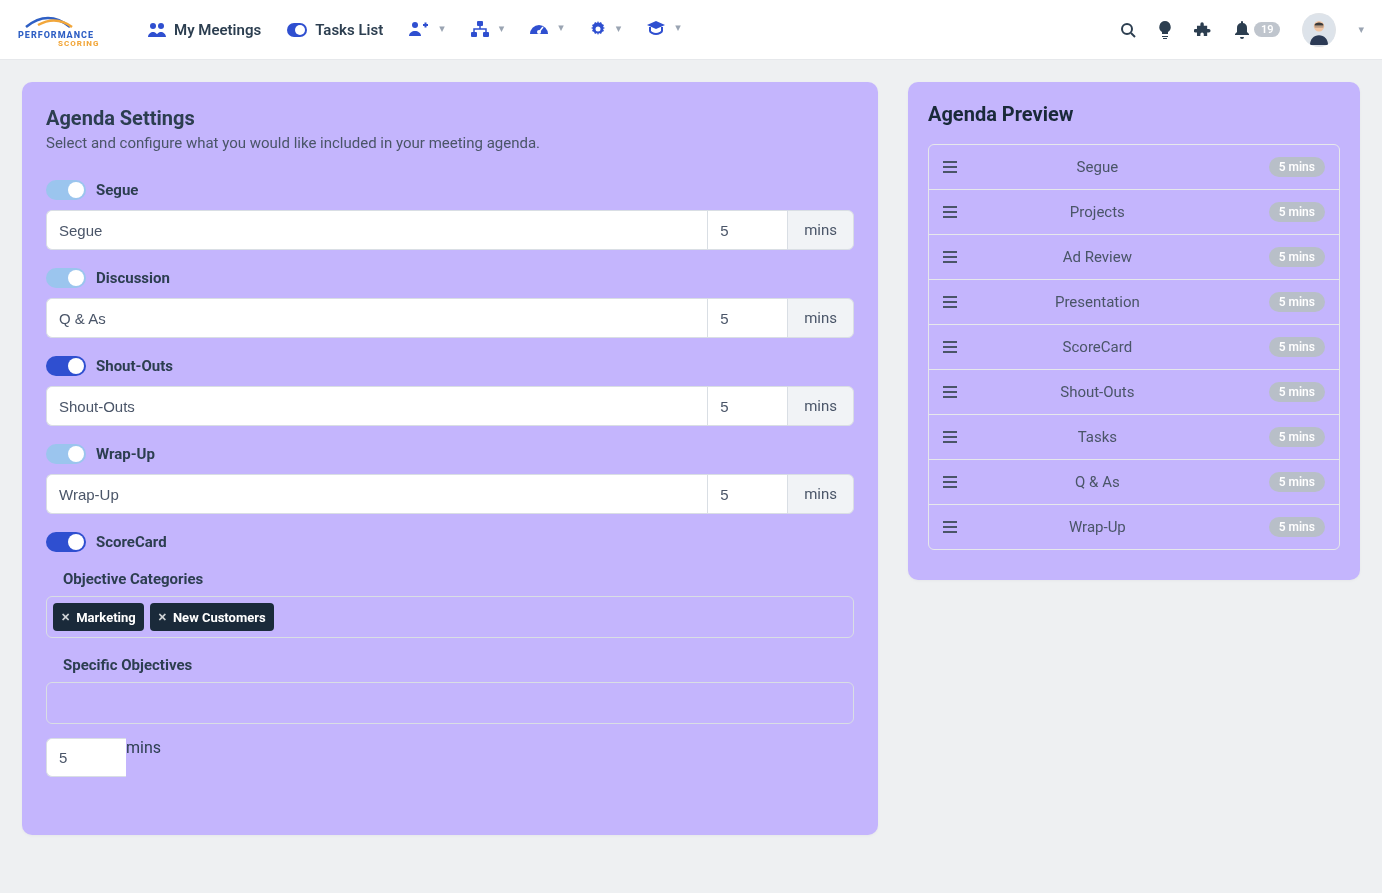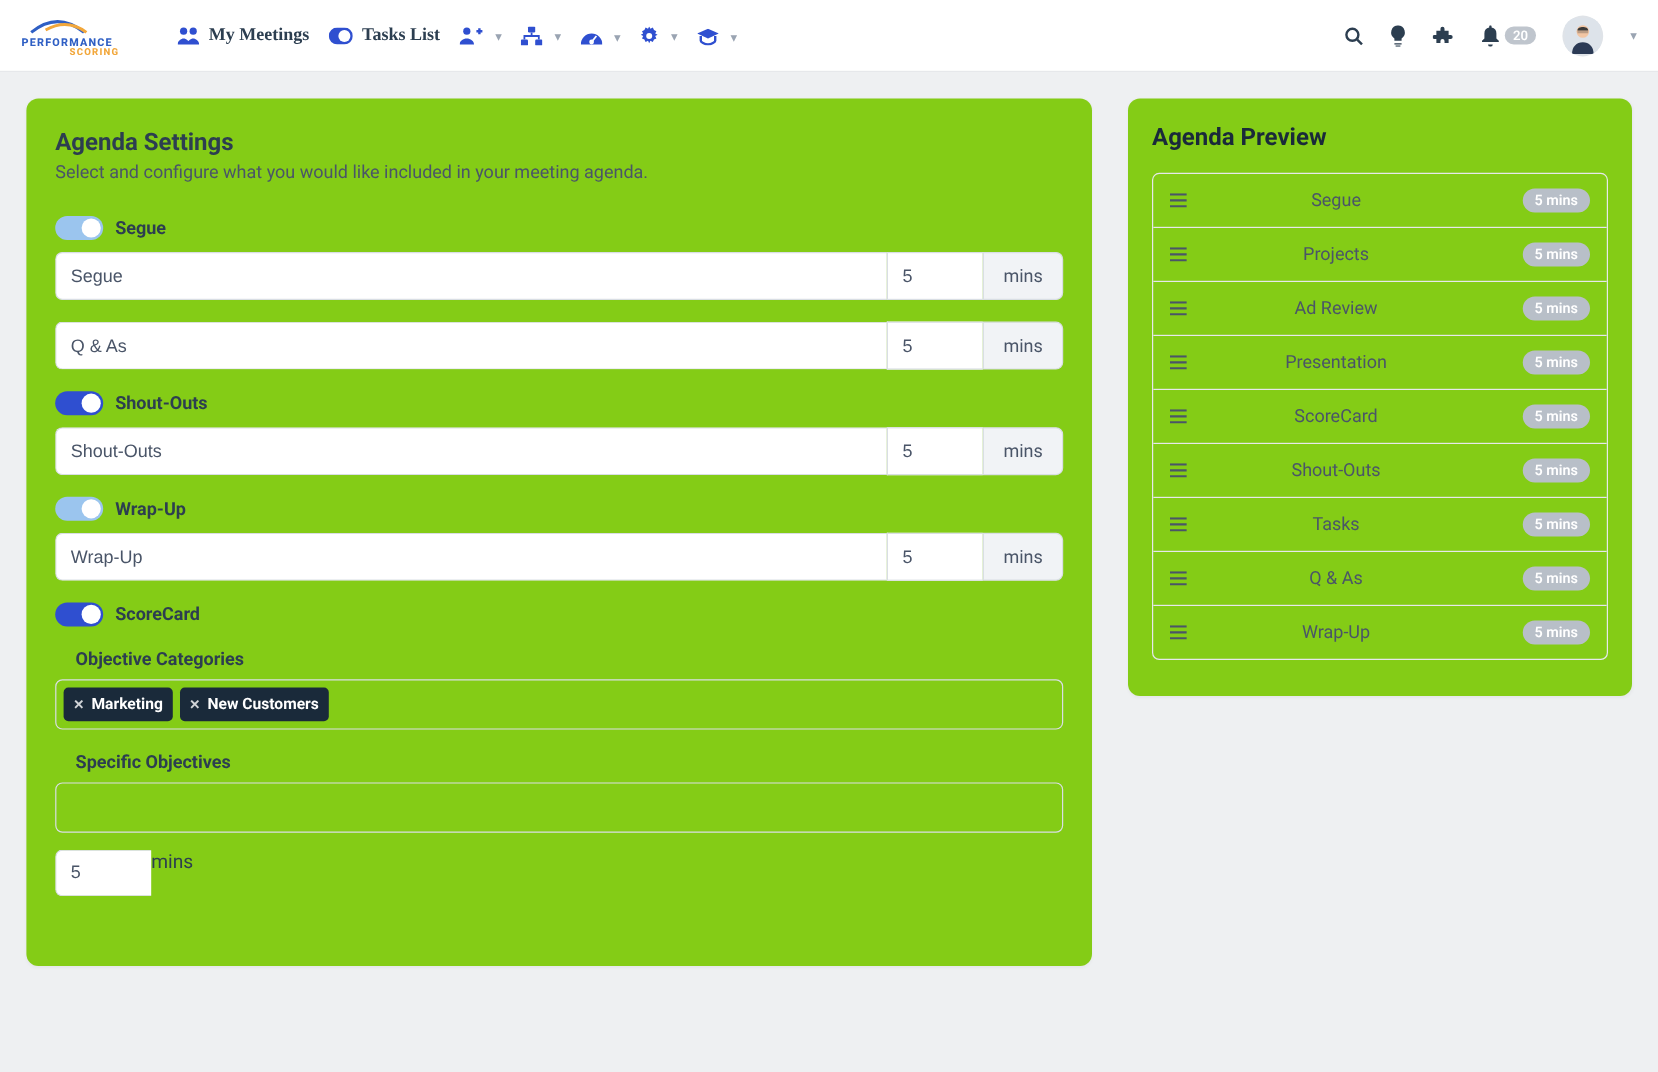--- a/index.html
+++ b/index.html
@@ -13,36 +13,36 @@
   .topbar {
     background: #fff;
     height: 60px;
     border-bottom: 1px solid #e6e8eb;
     display: flex;
     align-items: center;
     padding: 12px 18px;
   }
   .logo { display: flex; flex-direction: column; line-height: 1; font-weight: 800; letter-spacing: .5px; font-size: 10px; margin-right: 30px; }
   .logo svg { display:block; }
-  .nav { display: flex; align-items: flex-end; gap: 16px; font-family: Liberation Serif, serif; }
+  .nav { display: flex; align-items: flex-start; gap: 26px; }
   .nav-item { display: flex; align-items: center; gap: 8px; color: #2c3e50; font-weight: 600; font-size: 15px; cursor: pointer; }
   .nav-icon { color: #2f4fd0; font-size: 16px; }
   .nav-drop { display: flex; align-items: center; gap: 10px; cursor: pointer; }
   .chev { color: #9aa4b2; font-size: 11px; }
   .spacer { flex: 1; }
   .right-icons { display: flex; align-items: center; gap: 22px; color: #2c3e50; }
   .right-icons .notif { position: relative; display:flex; align-items:center; }
   .badge-count { background:#bfc5cd; color:#fff; border-radius:10px; font-size:11px; padding:1px 7px; margin-left:4px; font-weight:600;}
   .avatar { width:34px; height:34px; border-radius:50%; background:#dfe3e8; display:flex; align-items:center; justify-content:center; overflow:hidden; }
   .avatar svg { width:30px; height:30px; }
   
   .page { display:flex; gap:30px; padding: 22px; }
-  .card { background:#84cc16; border-radius:10px; box-shadow:0 1px 3px rgba(0,0,0,.04); }
+  .card { background:#c4b5fd; border-radius:10px; box-shadow:0 1px 3px rgba(0,0,0,.04); }
   .main-card { flex:1; padding:24px 24px 40px; max-width:900px; }
-  .side-card { width:420px; padding:20px 20px 30px; align-self:flex-start; }
+  .side-card { width:452px; padding:20px 20px 30px; align-self:flex-start; }
   h2.title { margin:0 0 4px; font-size:20px; font-weight:700; color:#2c3e50;}
   p.subtitle { margin:0 0 28px; color:#4a5568; font-size:15px; }
   .section { margin-bottom:18px; }
   .section-head { display:flex; align-items:center; gap:10px; margin-bottom:10px; }
   .section-label { font-weight:700; color:#2c3e50; font-size:15px; }
   
   .toggle { width:40px; height:20px; border-radius:20px; position:relative; cursor:pointer; }
   .toggle .knob { width:16px; height:16px; background:#fff; border-radius:50%; position:absolute; top:2px; transition:.2s; }
   .toggle.on-light { background:#9bc5ee; }
   .toggle.on-light .knob { right:2px; }
@@ -170,21 +170,21 @@
     </span>
     <span class="ico">
       <svg width="18" height="18" viewBox="0 0 18 18" fill="#2c3e50">
           <path d="M2 4h4V2a2 2 0 1 1 4 0v2h4v4h2a2 2 0 1 1 0 4h-2v4h-4v-2a2 2 0 1 0-4 0v2H2v-4H0a2 2 0 1 1 0-4h2z" transform="scale(.85) translate(1.5 1.5)"></path>
         </svg>
     </span>
     <span class="notif">
       <svg width="16" height="18" viewBox="0 0 16 18" fill="#2c3e50">
           <path d="M8 0a1 1 0 0 1 1 1v1a5 5 0 0 1 4 5v4l2 2v1H1v-1l2-2V7a5 5 0 0 1 4-5V1a1 1 0 0 1 1-1zM6 16h4a2 2 0 0 1-4 0z"></path>
         </svg>
-      <span class="badge-count">20</span>
+      <span class="badge-count">19</span>
     </span>
     <span class="avatar">
       <svg viewBox="0 0 40 40">
           <rect width="40" height="40" fill="#dde3ea"></rect>
           <circle cx="20" cy="15" r="7" fill="#f2c6a4"></circle>
           <path d="M20 10c-3 0-6 1-6 4h12c0-3-3-4-6-4z" fill="#3a3a3a"></path>
           <rect x="14" y="14" width="12" height="3" rx="1" fill="#3a3a3a" opacity=".3"></rect>
           <path d="M8 40c0-8 5-13 12-13s12 5 12 13z" fill="#2b3a55"></path>
         </svg>
     </span>
@@ -206,20 +206,26 @@
         <span class="section-label">Segue</span>
       </div>
       <div class="row">
         <input type="text" value="Segue" style="">
         <input type="number" value="5" style="">
         <span class="unit">mins</span>
       </div>
     </div>
 
     <div class="section">
+      <div class="section-head">
+        <div class="toggle on-light">
+            <div class="knob"></div>
+          </div>
+        <span class="section-label">Discussion</span>
+      </div>
       <div class="row">
         <input type="text" value="Q &amp; As" style="">
         <input type="number" value="5" style="">
         <span class="unit">mins</span>
       </div>
     </div>
 
     <div class="section">
       <div class="section-head">
         <div class="toggle on-dark">

